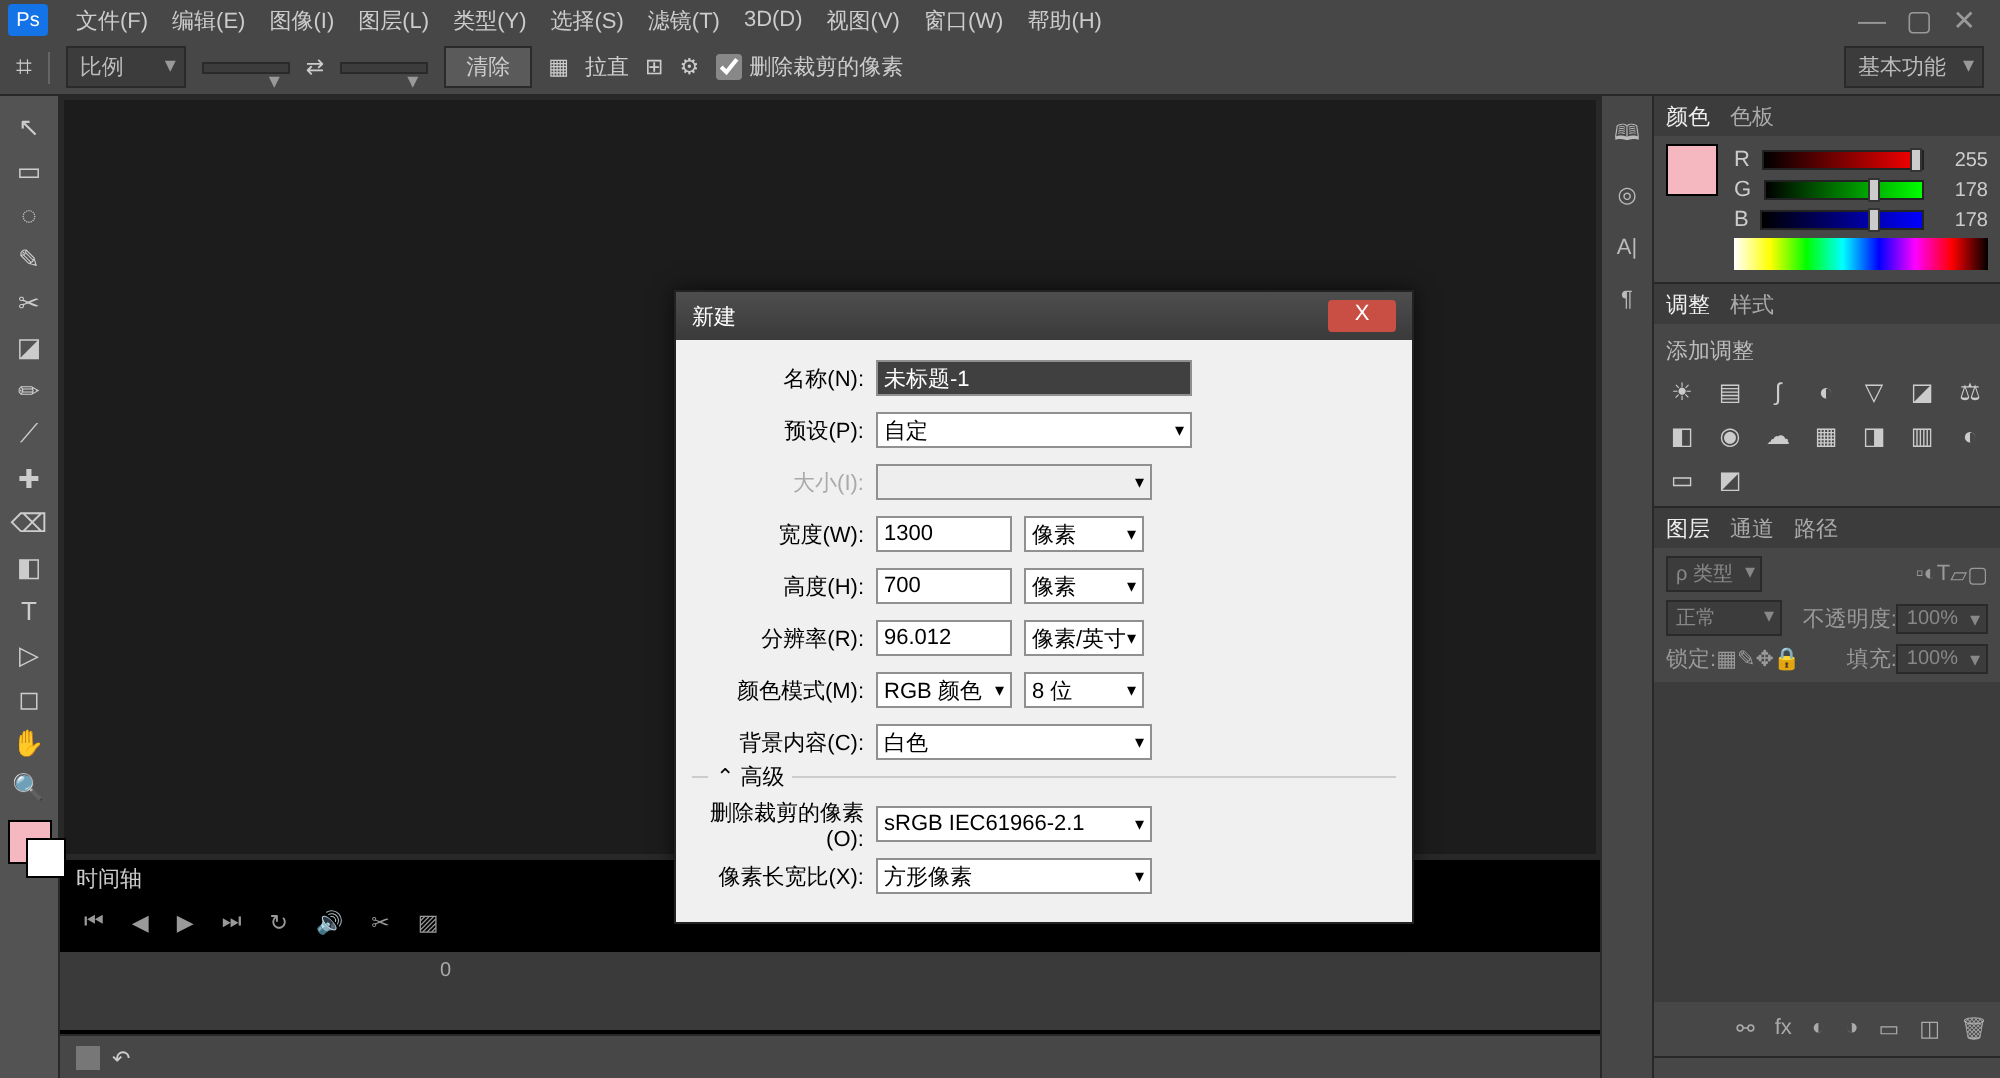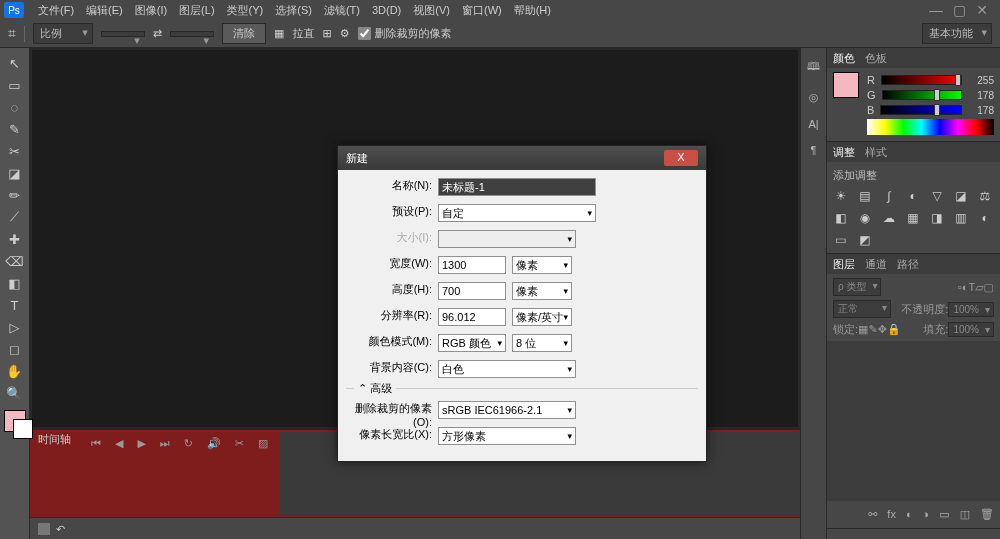--- a/index.html
+++ b/index.html
@@ -18,21 +18,21 @@
 .opts .chk{display:flex;align-items:center;gap:4px;font-size:11px}
 .opts .chk input{accent-color:#888}
 .opts .right-dd{margin-left:auto}
 .main{display:flex;height:calc(100% - 48px);position:relative}
 .tools{width:30px;background:#535353;display:flex;flex-direction:column;align-items:center;gap:4px;padding:6px 0;border-right:1px solid #282828}
 .tools div{width:20px;height:18px;display:flex;align-items:center;justify-content:center;color:#ccc;font-size:13px}
 .tools .sw{width:22px;height:22px;background:#f5b8c0;border:1px solid #000;margin-top:4px;position:relative}
 .tools .sw::after{content:"";position:absolute;left:8px;top:8px;width:18px;height:18px;background:#fff;border:1px solid #000}
 .center{flex:1;display:flex;flex-direction:column;background:#282828}
 .canvas{flex:1;background:#1c1c1c;margin:2px}
-.timeline{height:88px;background:#7f1d1d;border-top:1px solid #282828;display:flex;flex-direction:row}
+.timeline{height:88px;background:#000000;border-top:1px solid #282828;display:flex;flex-direction:column}
 .timeline .hdr{height:18px;display:flex;align-items:center;padding:0 8px;font-size:11px;color:#ccc}
 .timeline .controls{height:26px;display:flex;align-items:center;gap:14px;padding:0 12px;color:#999;font-size:12px}
 .timeline .track{flex:1;background:#3a3a3a;margin:2px 0;position:relative}
 .timeline .track .tmark{position:absolute;left:190px;top:4px;font-size:10px;color:#aaa}
 .status{height:22px;background:#474747;display:flex;align-items:center;gap:6px;padding:0 8px;border-top:1px solid #282828}
 .status span{width:12px;height:12px;display:inline-block}
 .right-strip{width:26px;background:#474747;display:flex;flex-direction:column;align-items:center;gap:14px;padding:10px 0;border-left:1px solid #282828;color:#bbb;font-size:13px}
 .panels{width:174px;background:#474747;display:flex;flex-direction:column;border-left:1px solid #282828}
 .panel{border-bottom:1px solid #282828}
 .panel .tabs{display:flex;height:20px;align-items:center;padding:0 6px;gap:10px;background:#3c3c3c}
@@ -61,21 +61,21 @@
 
 .dlg{position:absolute;left:337px;top:145px;width:370px;background:#f0f0f0;border:1px solid #222;box-shadow:0 0 10px rgba(0,0,0,.6);color:#000;font-size:12px}
 .dlg .title{height:24px;background:linear-gradient(#4e4e4e,#3a3a3a);color:#fff;display:flex;align-items:center;padding:0 8px;font-size:12px}
 .dlg .title .x{margin-left:auto;width:34px;height:16px;background:#c94f44;border-radius:2px;color:#fff;text-align:center;font-size:11px;line-height:15px}
 .dlg .body{display:flex;padding:8px}
 .dlg .form{flex:1}
 .dlg .btns{width:84px;display:flex;flex-direction:column;gap:6px;padding-left:8px}
 .dlg .btns button{height:20px;background:linear-gradient(#fefefe,#e4e4e4);border:1px solid #8a8a8a;border-radius:3px;font-size:11px}
 .dlg .btns button.primary{border-color:#1c6fb5;box-shadow:inset 0 0 0 1px #7fb9e8}
 .dlg .btns button.disabled{color:#aaa}
-.dlg .form .row{display:flex;margin-bottom:4px;height:22px}
+.dlg .form .row{display:flex;align-items:center;margin-bottom:4px;height:22px}
 .dlg .form .row label{width:92px;text-align:right;padding-right:6px;font-size:11px}
 .dlg .form .row label.dis{color:#aaa}
 .dlg .form .row input[type=text]{border:1px solid #909090;height:18px;padding:0 3px;font-size:11px}
 .dlg .form .row .sel{border:1px solid #909090;height:18px;padding:0 3px;font-size:11px;background:#fff;display:flex;align-items:center;min-width:50px;position:relative}
 .dlg .form .row .sel::after{content:"▾";position:absolute;right:3px;font-size:9px}
 .dlg .section{border-top:1px solid #ccc;margin-top:6px;padding-top:2px;position:relative}
 .dlg .section .hdr{position:absolute;top:-8px;left:8px;background:#f0f0f0;padding:0 4px;font-size:11px;display:flex;align-items:center;gap:3px}
 .dlg .size{text-align:center;font-size:11px;margin-top:60px}
 </style>
 </head>

